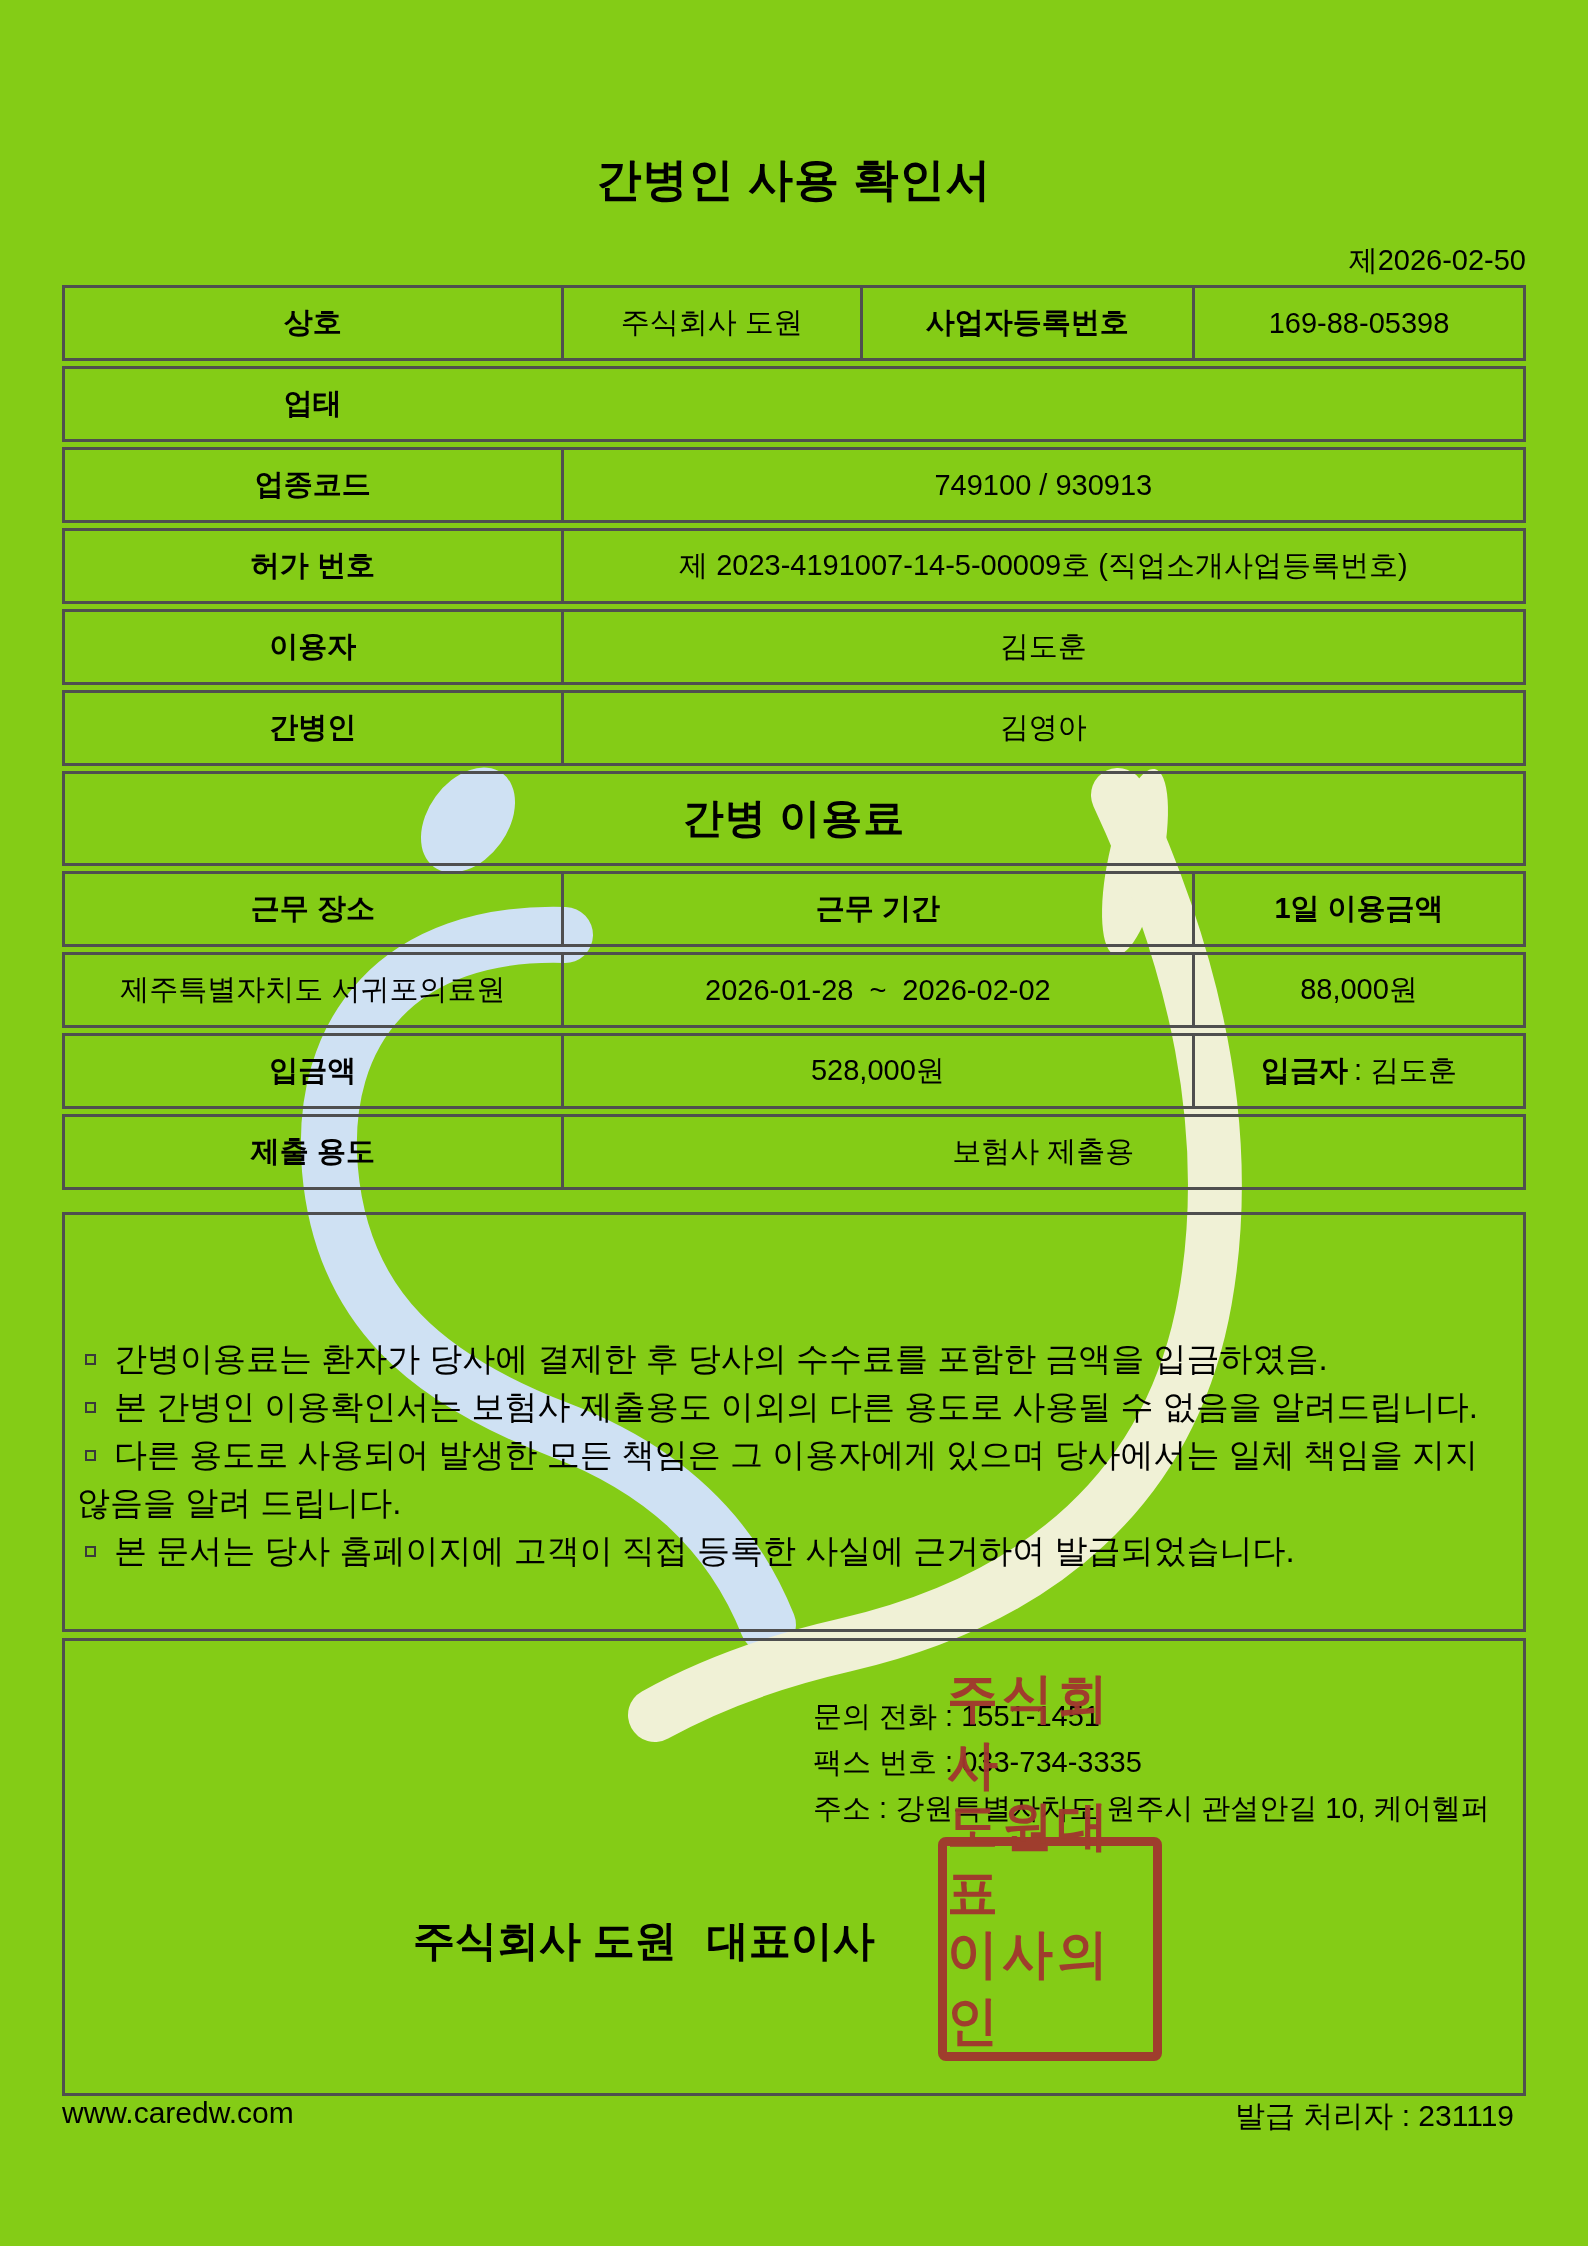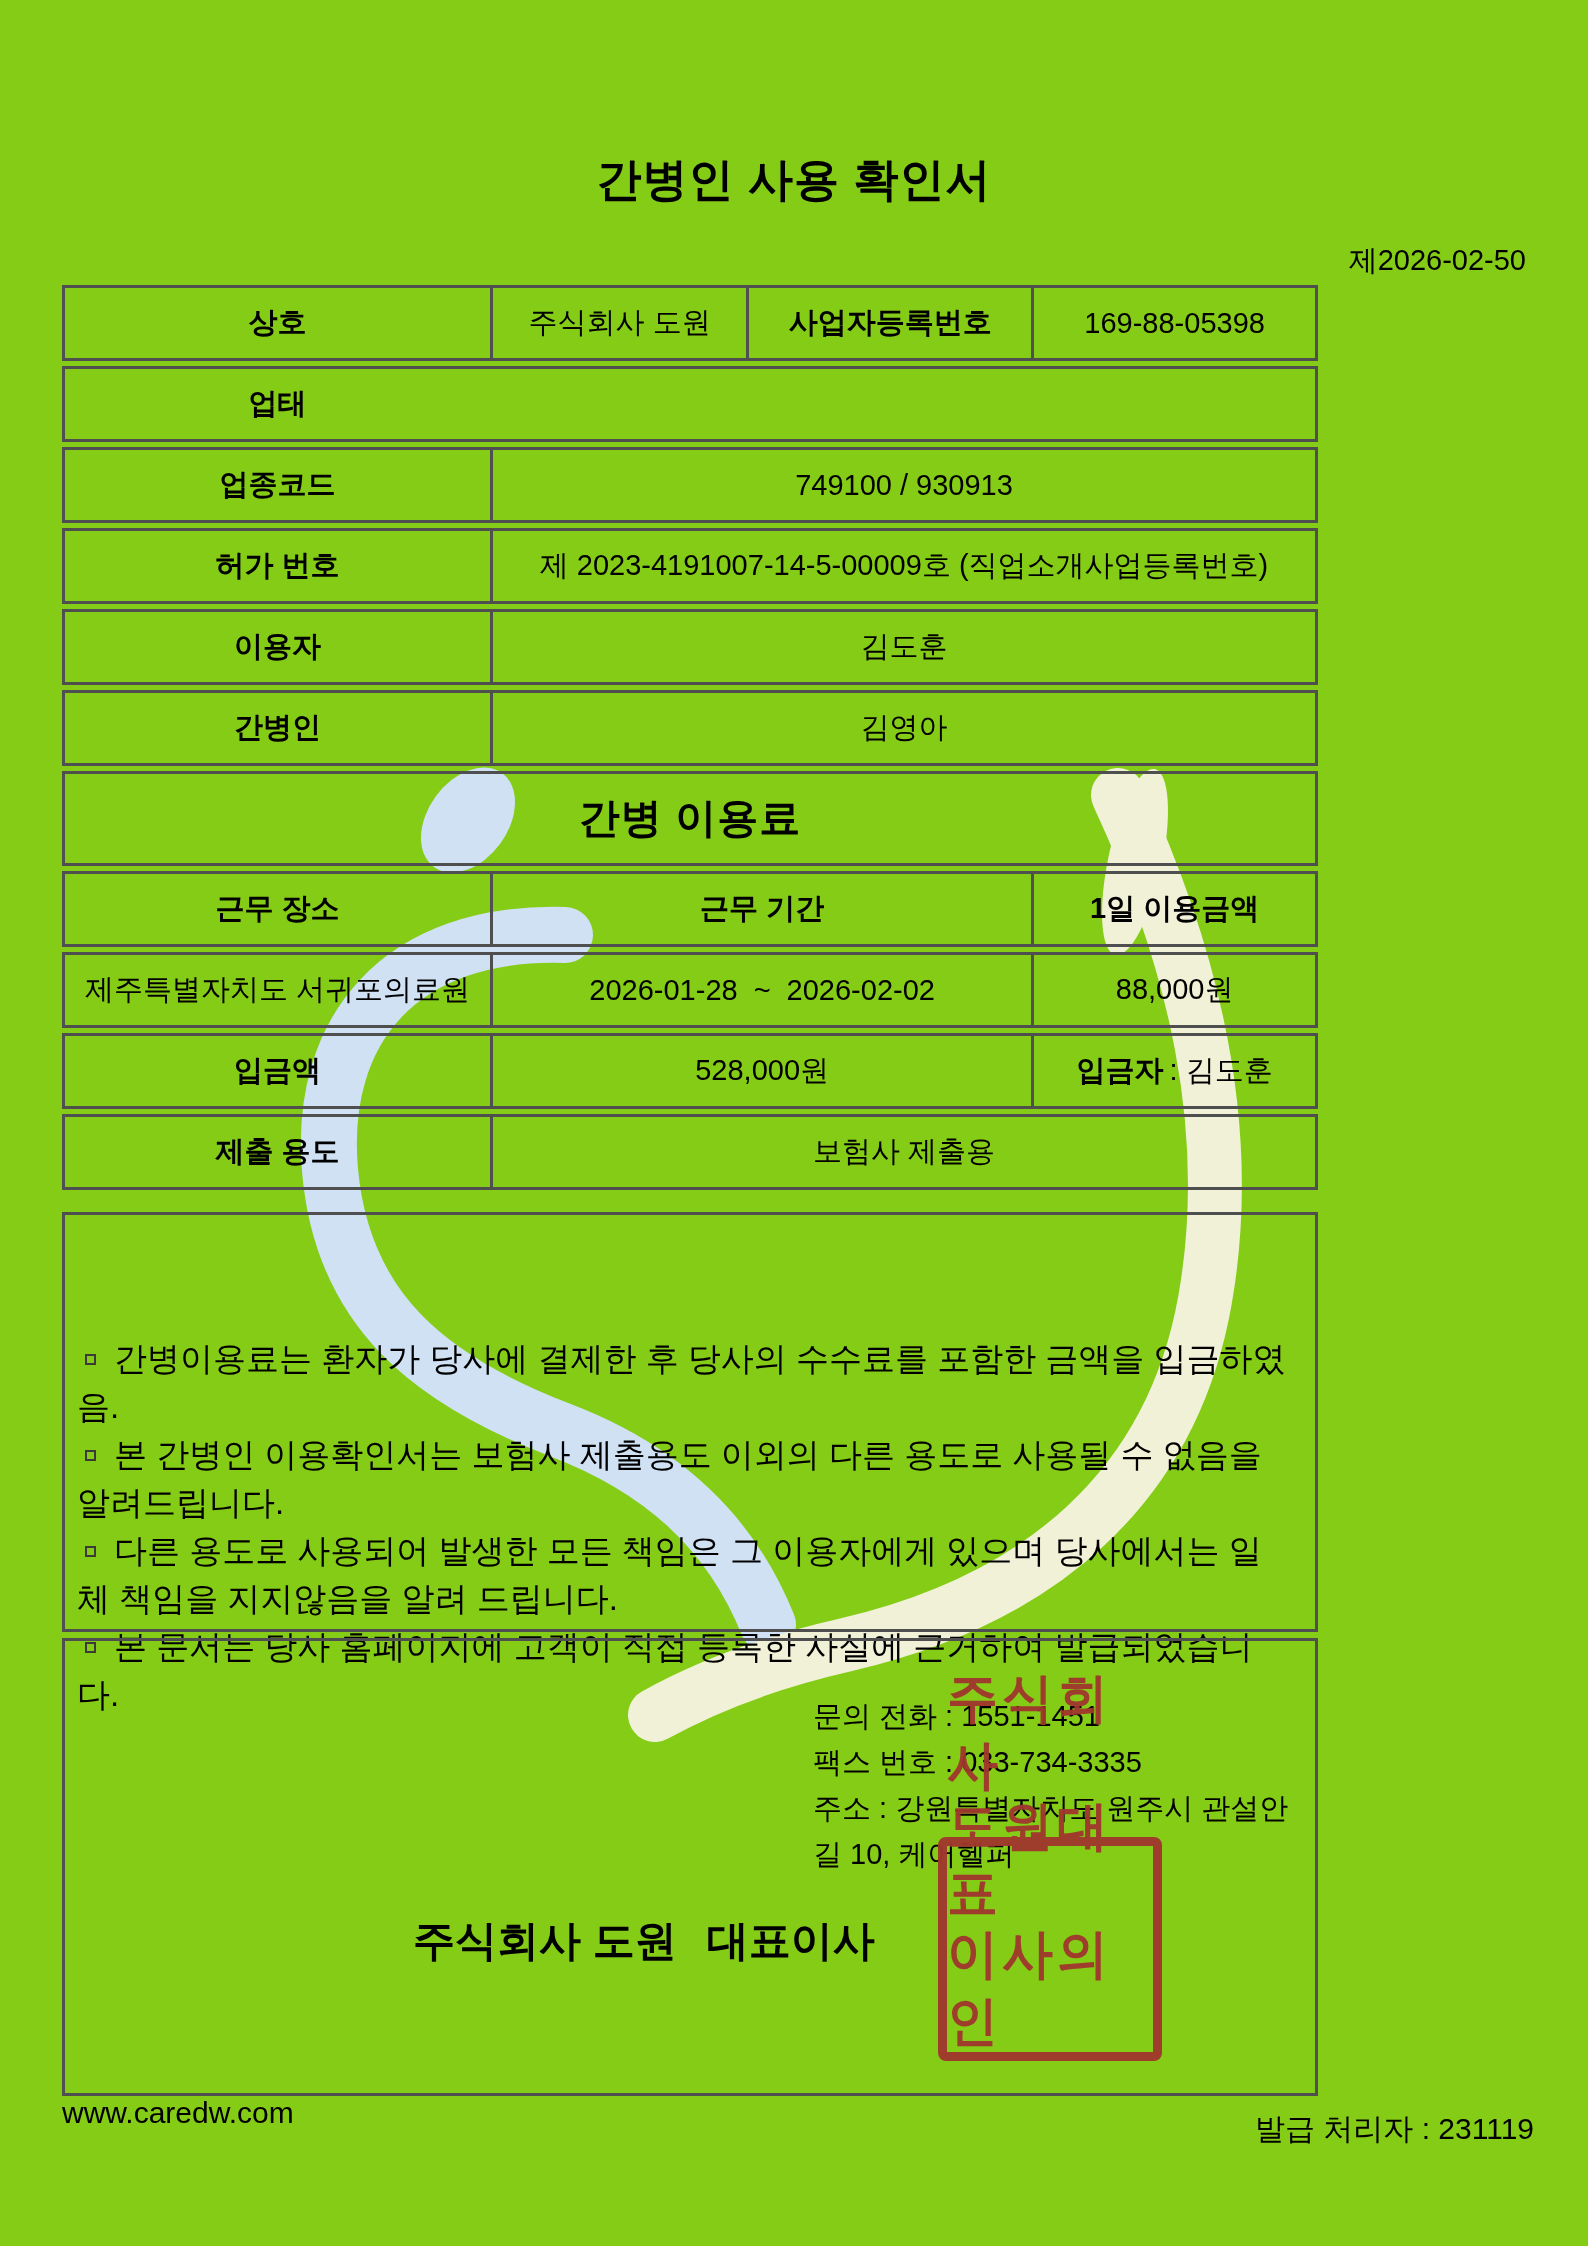--- a/index.html
+++ b/index.html
@@ -12,21 +12,21 @@
   html,body{background:#ffffff;}
   body{font-family:"Liberation Sans","DejaVu Sans",sans-serif;color:#000;}
   .page{position:relative;width:1588px;height:2246px;background:#84cc16;overflow:hidden;}
   .watermark{position:absolute;left:0;top:0;z-index:0;pointer-events:none;}
   .content{position:relative;z-index:1;}
 
   .title{position:absolute;left:0;top:150px;width:1588px;text-align:center;
          font-size:45px;font-weight:bold;letter-spacing:1px;}
   .doc-number{position:absolute;right:62px;top:241px;font-size:29px;}
 
-  .table{position:absolute;left:62px;top:285px;width:1256px;}
+  .table{position:absolute;left:62px;top:285px;width:1464px;}
   .r{display:flex;border:3px solid var(--bc);margin-bottom:5px;height:76px;background:transparent;}
   .c{display:flex;align-items:center;justify-content:center;text-align:center;
      font-size:29px;border-left:3px solid var(--bc);height:100%;padding:0 8px;}
   .c:first-child{border-left:none;}
   .lab{font-weight:bold;}
   .w1{width:34%;}.w2{width:20.5%;}.w3{width:22.8%;}.w4{width:22.7%;}
   .w24{width:66%;}.w23{width:43.3%;}
   .section-row{height:95px;}
   .section-title{width:100%;display:flex;align-items:center;justify-content:center;
                  font-size:41px;font-weight:bold;letter-spacing:1px;}
@@ -43,21 +43,21 @@
              white-space:nowrap;}
   .signature .gap{display:inline-block;width:30px;}
   .stamp{position:absolute;left:873px;top:196px;width:224px;height:224px;
          border:9px solid var(--stamp);border-radius:8px;
          display:flex;flex-direction:column;align-items:center;justify-content:flex-end;
          color:var(--stamp);opacity:0.96;}
   .stamp-line{font-size:51px;font-weight:800;line-height:64px;letter-spacing:4px;
               transform:scaleY(1.04);}
 
   .footer-left{position:absolute;left:62px;top:2096px;font-size:30px;}
-  .footer-right{position:absolute;right:54px;top:2096px;font-size:30px;margin-top:13px;}
+  .footer-right{position:absolute;right:74px;top:2096px;font-size:30px;}
 </style>
 </head>
 <body>
 
 <div class="page">
 
   <svg class="watermark" width="1588" height="2246" viewBox="0 0 1588 2246">
     <ellipse cx="468" cy="820" rx="40" ry="58" transform="rotate(36 468 820)" fill="#cfe1f3"></ellipse>
     <path d="M 565 935 C 400 930 318 1030 330 1170 C 342 1310 430 1380 560 1430 C 660 1468 730 1530 768 1625" fill="none" stroke-width="56" stroke-linecap="round" stroke="#cfe1f3"></path>
     <ellipse cx="1135" cy="862" rx="27" ry="95" transform="rotate(12 1135 862)" fill="#f0f1d6"></ellipse>

